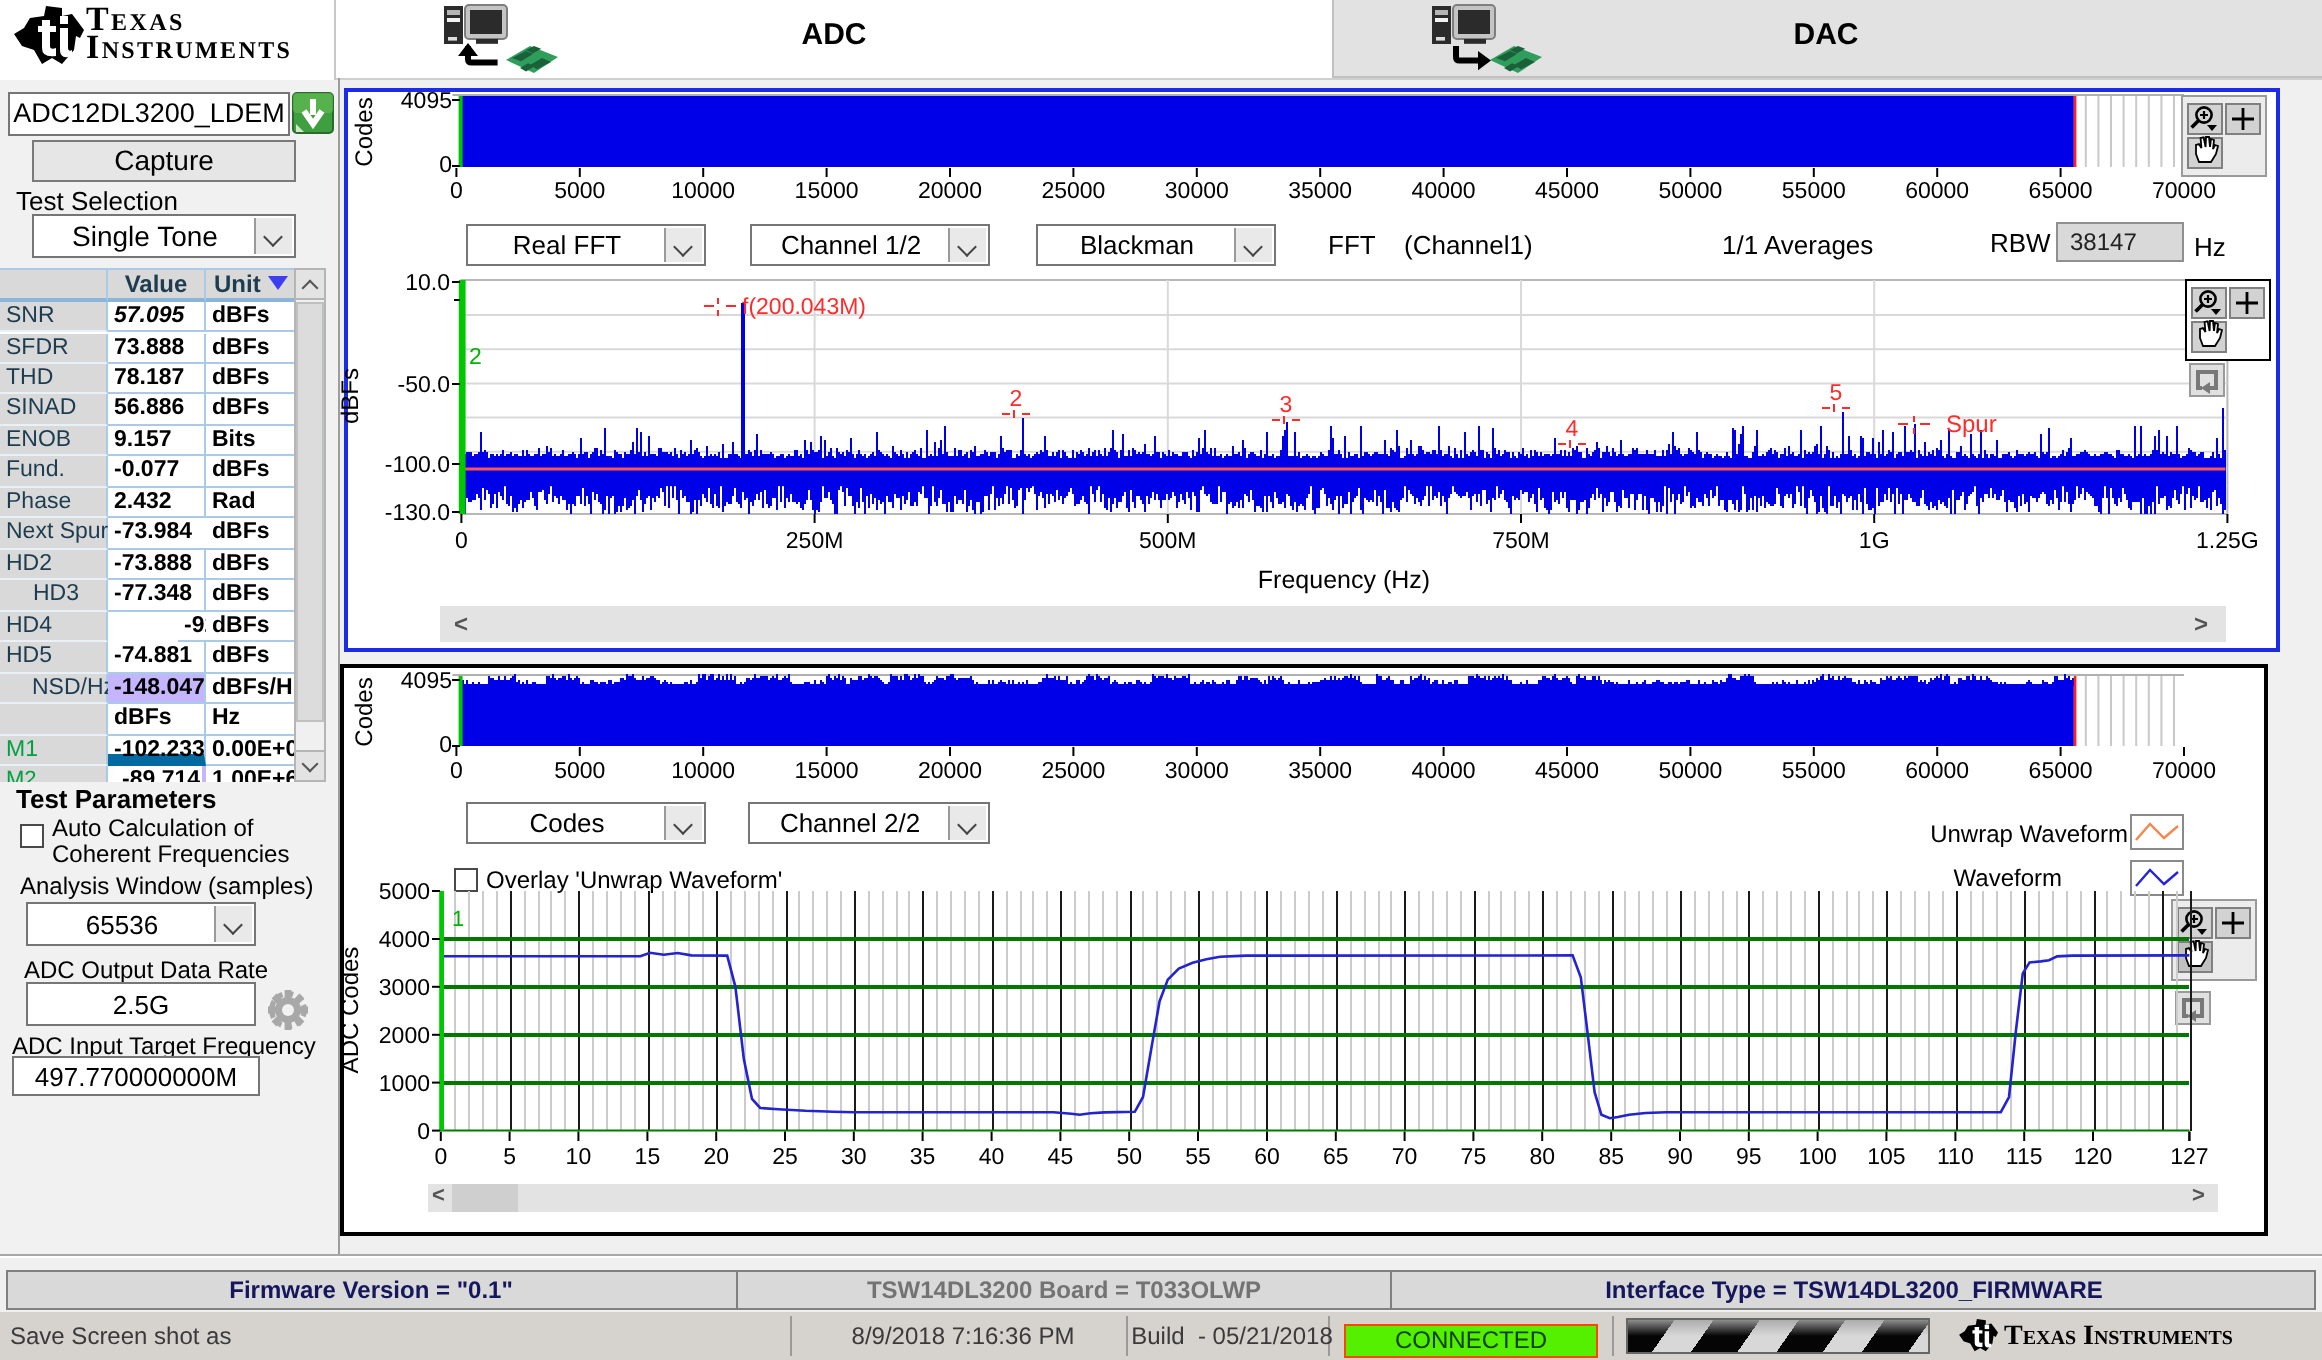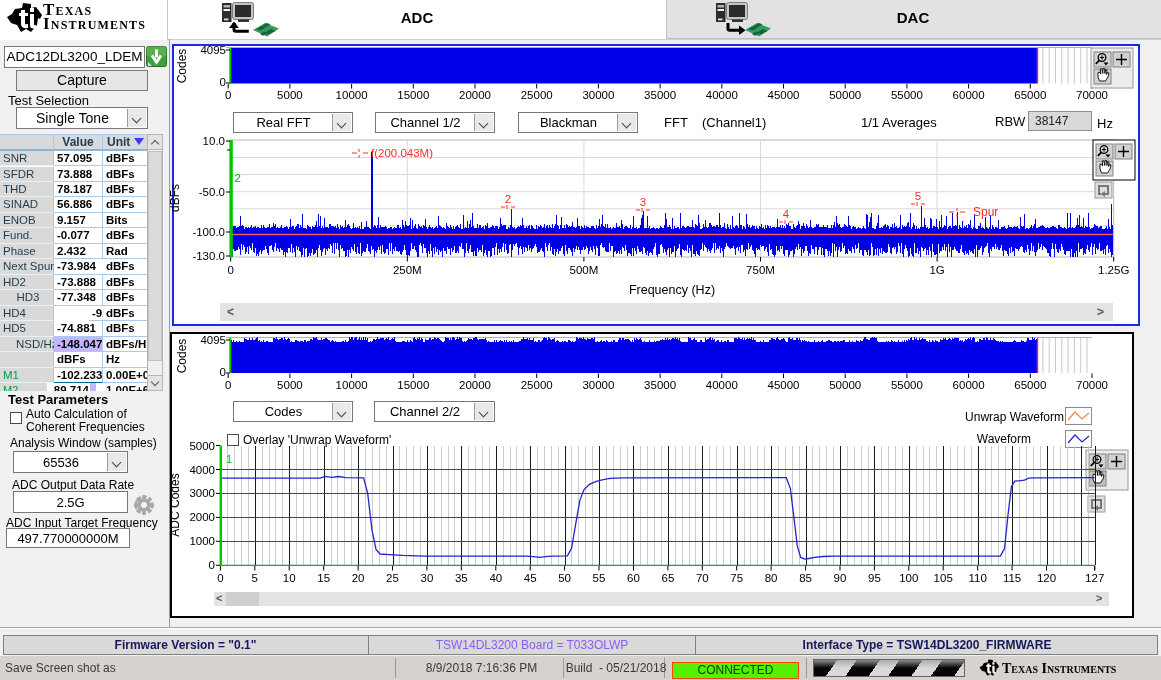--- a/index.html
+++ b/index.html
@@ -69,21 +69,21 @@
     <div class="ddt" style="font-size:14px;">Single Tone</div>
     <div class="dda">
       <div class="chev"></div>
     </div>
   </div>
 <div class="abs" style="left:0;top:134px;width:147px;height:257px;background:#fff;overflow:hidden;border-top:1px solid #a9cbe8;">
     <div style="position:absolute;left:0;top:0;width:54px;height:16px;background:#d9d9d9;border-right:1px solid #a9cbe8;border-bottom:2px solid #8ab4d8;box-sizing:border-box;"></div>
     <div style="position:absolute;left:54px;top:0;width:49px;height:16px;background:#d9d9d9;border-right:1px solid #a9cbe8;border-bottom:2px solid #8ab4d8;box-sizing:border-box;font-weight:bold;font-size:12px;color:#1d3c50;text-align:center;line-height:14px;">Value</div>
     <div style="position:absolute;left:103px;top:0;width:44px;height:16px;background:#d9d9d9;border-bottom:2px solid #8ab4d8;box-sizing:border-box;font-weight:bold;font-size:12px;color:#1d3c50;padding-left:4px;line-height:14px;">Unit <span style="display:inline-block;width:0;height:0;border-left:5px solid transparent;border-right:5px solid transparent;border-top:7px solid #3c3cf0;vertical-align:1px;"></span></div>
     <div style="position:absolute;left:0;top:16.0px;width:54px;height:15.47px;background:#d9d9d9;border-right:1px solid #a9cbe8;border-bottom:1px solid #e8f1f8;box-sizing:border-box;font-size:11.5px;color:#1d3c50;padding-left:3px;line-height:15.5px;white-space:nowrap;">SNR</div>
-    <div style="position:absolute;left:54px;top:16.0px;width:49px;height:15.47px;background:#fff;border-right:1px solid #a9cbe8;border-bottom:1px solid #a9cbe8;box-sizing:border-box;font-size:11.5px;font-weight:bold;padding-left:3px;line-height:15.5px;white-space:nowrap;">57.095</div>
+    <div style="position:absolute;left:54px;top:16.0px;width:49px;height:15.47px;background:#fff;border-right:1px solid #a9cbe8;border-bottom:1px solid #a9cbe8;box-sizing:border-box;font-size:11.5px;font-weight:bold;padding-left:3px;line-height:15.5px;white-space:nowrap;font-style:italic;">57.095</div>
     <div style="position:absolute;left:103px;top:16.0px;width:44px;height:15.47px;background:#fff;border-bottom:1px solid #a9cbe8;box-sizing:border-box;font-size:11.5px;font-weight:bold;padding-left:3px;line-height:15.5px;white-space:nowrap;">dBFs</div>
     <div style="position:absolute;left:0;top:31.5px;width:54px;height:15.47px;background:#d9d9d9;border-right:1px solid #a9cbe8;border-bottom:1px solid #e8f1f8;box-sizing:border-box;font-size:11.5px;color:#1d3c50;padding-left:3px;line-height:15.5px;white-space:nowrap;">SFDR</div>
     <div style="position:absolute;left:54px;top:31.5px;width:49px;height:15.47px;background:#fff;border-right:1px solid #a9cbe8;border-bottom:1px solid #a9cbe8;box-sizing:border-box;font-size:11.5px;font-weight:bold;padding-left:3px;line-height:15.5px;white-space:nowrap;">73.888</div>
     <div style="position:absolute;left:103px;top:31.5px;width:44px;height:15.47px;background:#fff;border-bottom:1px solid #a9cbe8;box-sizing:border-box;font-size:11.5px;font-weight:bold;padding-left:3px;line-height:15.5px;white-space:nowrap;">dBFs</div>
     <div style="position:absolute;left:0;top:46.9px;width:54px;height:15.47px;background:#d9d9d9;border-right:1px solid #a9cbe8;border-bottom:1px solid #e8f1f8;box-sizing:border-box;font-size:11.5px;color:#1d3c50;padding-left:3px;line-height:15.5px;white-space:nowrap;">THD</div>
     <div style="position:absolute;left:54px;top:46.9px;width:49px;height:15.47px;background:#fff;border-right:1px solid #a9cbe8;border-bottom:1px solid #a9cbe8;box-sizing:border-box;font-size:11.5px;font-weight:bold;padding-left:3px;line-height:15.5px;white-space:nowrap;">78.187</div>
     <div style="position:absolute;left:103px;top:46.9px;width:44px;height:15.47px;background:#fff;border-bottom:1px solid #a9cbe8;box-sizing:border-box;font-size:11.5px;font-weight:bold;padding-left:3px;line-height:15.5px;white-space:nowrap;">dBFs</div>
     <div style="position:absolute;left:0;top:62.4px;width:54px;height:15.47px;background:#d9d9d9;border-right:1px solid #a9cbe8;border-bottom:1px solid #e8f1f8;box-sizing:border-box;font-size:11.5px;color:#1d3c50;padding-left:3px;line-height:15.5px;white-space:nowrap;">SINAD</div>
     <div style="position:absolute;left:54px;top:62.4px;width:49px;height:15.47px;background:#fff;border-right:1px solid #a9cbe8;border-bottom:1px solid #a9cbe8;box-sizing:border-box;font-size:11.5px;font-weight:bold;padding-left:3px;line-height:15.5px;white-space:nowrap;">56.886</div>
     <div style="position:absolute;left:103px;top:62.4px;width:44px;height:15.47px;background:#fff;border-bottom:1px solid #a9cbe8;box-sizing:border-box;font-size:11.5px;font-weight:bold;padding-left:3px;line-height:15.5px;white-space:nowrap;">dBFs</div>
@@ -111,24 +111,24 @@
     <div style="position:absolute;left:0;top:186.2px;width:54px;height:15.47px;background:#d9d9d9;border-right:1px solid #a9cbe8;border-bottom:1px solid #e8f1f8;box-sizing:border-box;font-size:11.5px;color:#1d3c50;padding-left:3px;line-height:15.5px;white-space:nowrap;">HD5</div>
     <div style="position:absolute;left:54px;top:186.2px;width:49px;height:15.47px;background:#fff;border-right:1px solid #a9cbe8;border-bottom:1px solid #a9cbe8;box-sizing:border-box;font-size:11.5px;font-weight:bold;padding-left:3px;line-height:15.5px;white-space:nowrap;">-74.881</div>
     <div style="position:absolute;left:103px;top:186.2px;width:44px;height:15.47px;background:#fff;border-bottom:1px solid #a9cbe8;box-sizing:border-box;font-size:11.5px;font-weight:bold;padding-left:3px;line-height:15.5px;white-space:nowrap;">dBFs</div>
     <div style="position:absolute;left:0;top:201.6px;width:54px;height:15.47px;background:#d9d9d9;border-right:1px solid #a9cbe8;border-bottom:1px solid #e8f1f8;box-sizing:border-box;font-size:11.5px;color:#1d3c50;padding-left:16px;line-height:15.5px;white-space:nowrap;">NSD/Hz</div>
     <div style="position:absolute;left:54px;top:201.6px;width:49px;height:15.47px;background:#c4b5fd;border-right:1px solid #a9cbe8;border-bottom:1px solid #a9cbe8;box-sizing:border-box;font-size:11.5px;font-weight:bold;padding-left:3px;line-height:15.5px;white-space:nowrap;">-148.047</div>
     <div style="position:absolute;left:103px;top:201.6px;width:44px;height:15.47px;background:#fff;border-bottom:1px solid #a9cbe8;box-sizing:border-box;font-size:11.5px;font-weight:bold;padding-left:3px;line-height:15.5px;white-space:nowrap;">dBFs/H;</div>
     <div style="position:absolute;left:0;top:217.1px;width:54px;height:15.47px;background:#d9d9d9;border-right:1px solid #a9cbe8;border-bottom:1px solid #e8f1f8;box-sizing:border-box;font-size:11.5px;color:#1d3c50;padding-left:3px;line-height:15.5px;white-space:nowrap;"></div>
     <div style="position:absolute;left:54px;top:217.1px;width:49px;height:15.47px;background:#fff;border-right:1px solid #a9cbe8;border-bottom:1px solid #a9cbe8;box-sizing:border-box;font-size:11.5px;font-weight:bold;padding-left:3px;line-height:15.5px;white-space:nowrap;">dBFs</div>
     <div style="position:absolute;left:103px;top:217.1px;width:44px;height:15.47px;background:#fff;border-bottom:1px solid #a9cbe8;box-sizing:border-box;font-size:11.5px;font-weight:bold;padding-left:3px;line-height:15.5px;white-space:nowrap;">Hz</div>
     <div style="position:absolute;left:0;top:232.6px;width:54px;height:15.47px;background:#d9d9d9;border-right:1px solid #a9cbe8;border-bottom:1px solid #e8f1f8;box-sizing:border-box;font-size:11.5px;color:#00a040;padding-left:3px;line-height:15.5px;white-space:nowrap;">M1</div>
-    <div style="position:absolute;left:54px;top:232.6px;width:49px;height:15.47px;background:#fff;border-right:1px solid #a9cbe8;border-bottom:1px solid #0369a1;box-sizing:border-box;font-size:11.5px;font-weight:bold;padding-left:3px;line-height:15.5px;white-space:nowrap;">-102.233</div>
+    <div style="position:absolute;left:54px;top:232.6px;width:49px;height:15.47px;background:#fff;border-right:1px solid #a9cbe8;border-bottom:6px solid #0369a1;box-sizing:border-box;font-size:11.5px;font-weight:bold;padding-left:3px;line-height:15.5px;white-space:nowrap;">-102.233</div>
     <div style="position:absolute;left:103px;top:232.6px;width:44px;height:15.47px;background:#fff;border-bottom:1px solid #a9cbe8;box-sizing:border-box;font-size:11.5px;font-weight:bold;padding-left:3px;line-height:15.5px;white-space:nowrap;">0.00E+0</div>
     <div style="position:absolute;left:0;top:248.0px;width:54px;height:15.47px;background:#d9d9d9;border-right:1px solid #a9cbe8;border-bottom:1px solid #e8f1f8;box-sizing:border-box;font-size:11px;color:#00a040;padding-left:3px;line-height:15.5px;white-space:nowrap;">M2</div>
-    <div style="position:absolute;left:47px;top:248.0px;width:49px;height:15.47px;background:#fff;border-right:6px solid #c4b5fd;border-bottom:1px solid #a9cbe8;box-sizing:border-box;font-size:11.5px;font-weight:bold;padding-left:3px;line-height:15.5px;white-space:nowrap;">-89.714</div>
+    <div style="position:absolute;left:58px;top:248.0px;width:49px;height:15.47px;background:#fff;border-right:6px solid #c4b5fd;border-bottom:1px solid #a9cbe8;box-sizing:border-box;font-size:11.5px;font-weight:bold;padding-left:3px;line-height:15.5px;white-space:nowrap;">-89.714</div>
     <div style="position:absolute;left:103px;top:248.0px;width:44px;height:15.47px;background:#fff;border-bottom:1px solid #a9cbe8;box-sizing:border-box;font-size:11.5px;font-weight:bold;padding-left:3px;line-height:15.5px;white-space:nowrap;">1.00E+6</div>
   </div>
 <div class="abs" style="left:147px;top:134px;width:16px;height:257px;background:#f0f0f0;border:1px solid #b5b5b5;"></div>
 <div class="abs" style="left:147px;top:134px;width:16px;height:16px;background:#e3e3e3;border:1px solid #b5b5b5;"></div>
 <div class="abs" style="left:151.5px;top:141px;width:6px;height:6px;border-left:1.6px solid #555;border-top:1.6px solid #555;transform:rotate(45deg);"></div>
 <div class="abs" style="left:147px;top:375px;width:16px;height:16px;background:#e3e3e3;border:1px solid #b5b5b5;"></div>
 <div class="abs" style="left:151.5px;top:379px;width:6px;height:6px;border-right:1.6px solid #555;border-bottom:1.6px solid #555;transform:rotate(45deg);"></div>
 <div class="abs" style="left:148px;top:151px;width:14px;height:210px;background:#dcdcdc;border:1px solid #c0c0c0;"></div>
 <div class="abs" style="left:8px;top:392px;font-weight:bold;font-size:13px;">Test Parameters</div>
 <div class="cb" style="left:10px;top:412px;"></div>
@@ -481,21 +481,21 @@
     <line x1="216" y1="445.5" x2="220" y2="445.5" stroke="#000"></line>
     <text x="215" y="449.5" font-size="11.5" text-anchor="end">5000</text>
     <text x="179" y="505" font-size="12" text-anchor="middle" transform="rotate(-90 179 505)">ADC Codes</text>
   </svg>
 <div class="abs" style="left:0;top:627px;width:1161px;height:1px;background:#a8a8a8;"></div>
 <div class="abs" style="left:0;top:628px;width:1161px;height:1px;background:#fff;"></div>
 <div class="abs" style="left:3px;top:635px;width:1155px;height:20px;background:#d9d9d9;border:1px solid #808080;"></div>
 <div class="abs" style="left:368px;top:635px;width:1px;height:20px;background:#808080;"></div>
 <div class="abs" style="left:695px;top:635px;width:1px;height:20px;background:#808080;"></div>
 <div class="abs" style="left:3px;width:365px;top:638px;font-weight:bold;font-size:12px;color:#16165c;text-align:center;">Firmware Version = "0.1"</div>
-<div class="abs" style="left:369px;width:326px;top:638px;font-weight:normal;font-size:12px;color:#8b5cf6;text-align:center;">TSW14DL3200 Board = T033OLWP</div>
+<div class="abs" style="left:369px;width:326px;top:638px;font-weight:bold;font-size:12px;color:#737373;text-align:center;">TSW14DL3200 Board = T033OLWP</div>
 <div class="abs" style="left:696px;width:462px;top:638px;font-weight:bold;font-size:12px;color:#16165c;text-align:center;">Interface Type = TSW14DL3200_FIRMWARE</div>
 <div class="abs" style="left:0;top:656px;width:1161px;height:24px;background:#d6d3ce;"></div>
 <div class="abs" style="left:5px;top:661px;font-size:12px;color:#3a3a3a;">Save Screen shot as</div>
 <div class="abs" style="left:395px;top:658px;width:1px;height:20px;background:#9a9a9a;"></div>
 <div class="abs" style="left:563px;top:658px;width:1px;height:20px;background:#9a9a9a;"></div>
 <div class="abs" style="left:664px;top:658px;width:1px;height:20px;background:#9a9a9a;"></div>
 <div class="abs" style="left:806px;top:658px;width:1px;height:20px;background:#9a9a9a;"></div>
 <div class="abs" style="left:400px;top:661px;width:163px;text-align:center;font-size:12px;color:#3a3a3a;">8/9/2018 7:16:36 PM</div>
 <div class="abs" style="left:565px;top:661px;width:102px;white-space:nowrap;text-align:center;font-size:12px;color:#3a3a3a;">Build&nbsp; - 05/21/2018</div>
 <div class="abs" style="left:672px;top:662px;width:127px;height:17px;background:#55f000;border:1px solid #ff4600;text-align:center;font-size:12px;line-height:15px;color:#064006;box-sizing:border-box;">CONNECTED</div>

